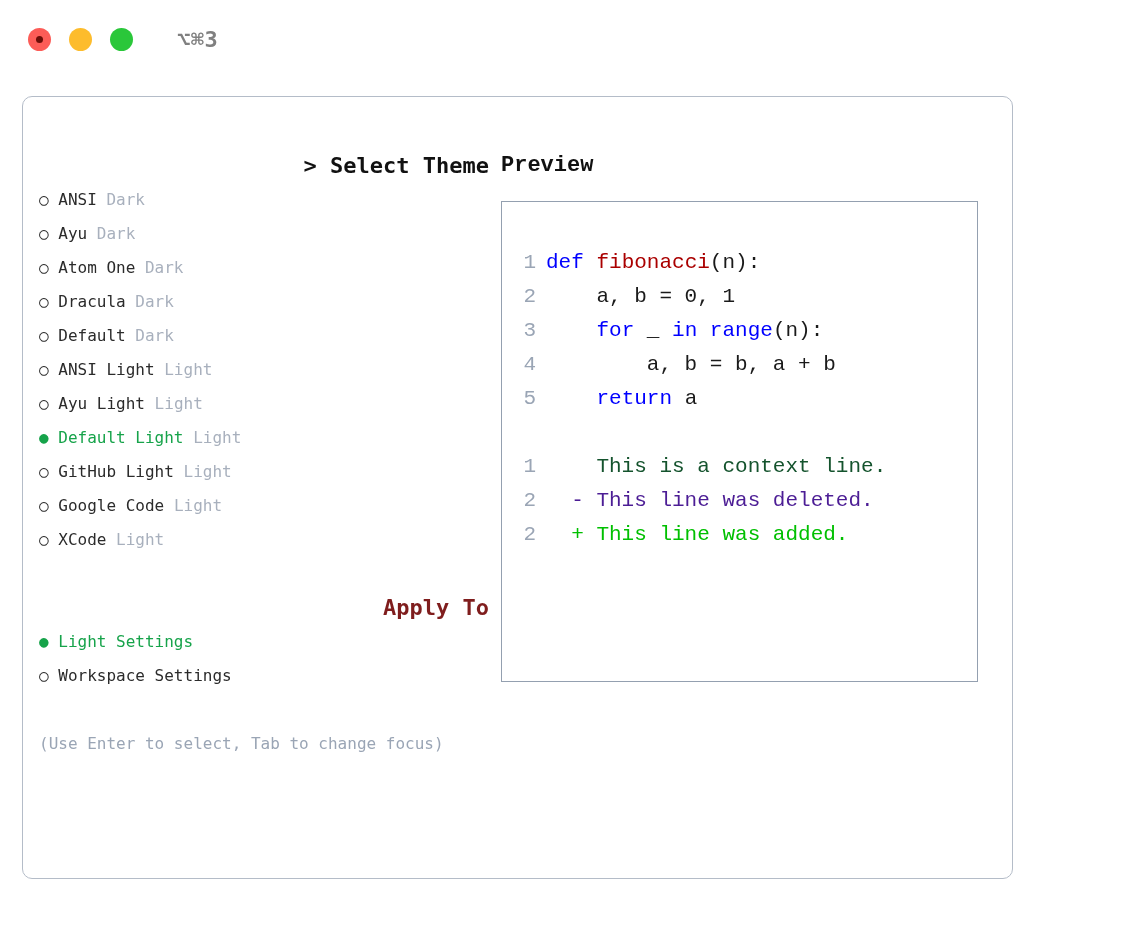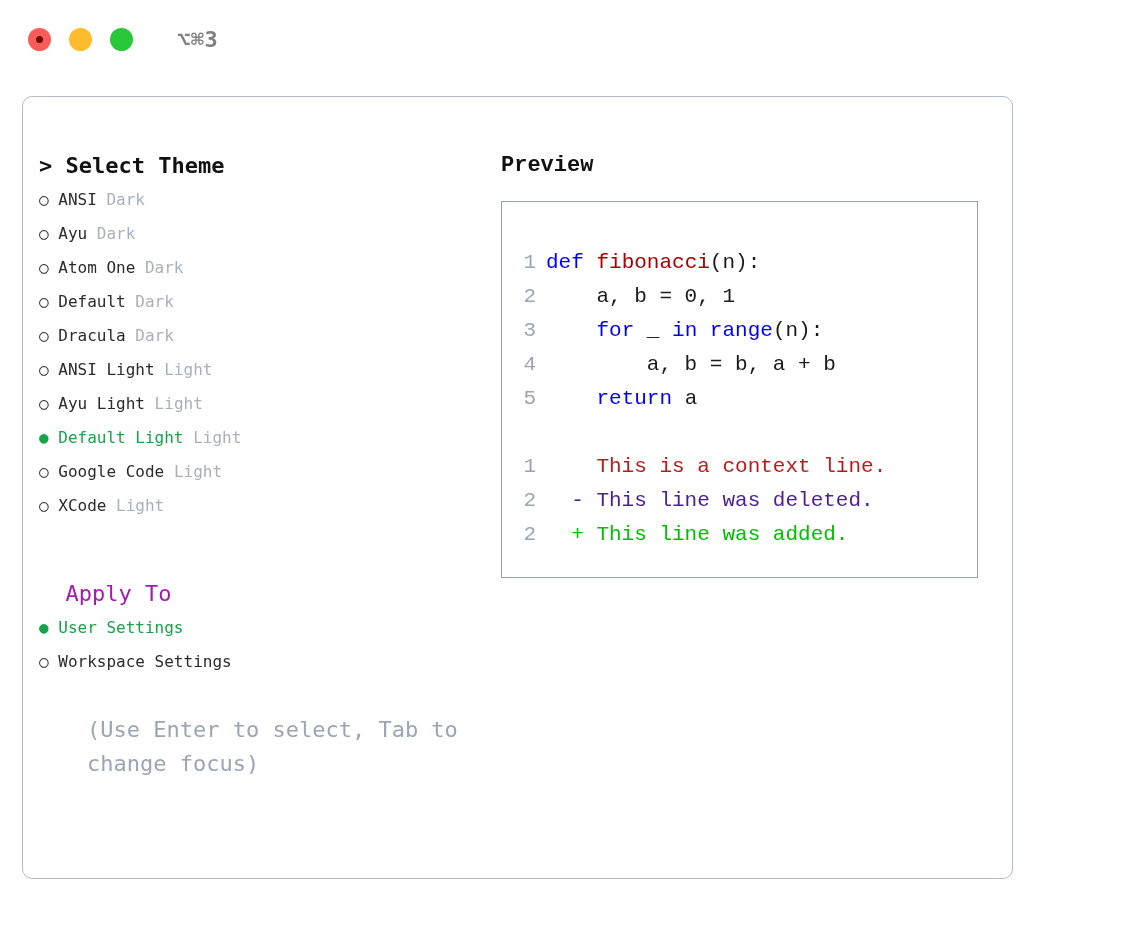--- a/index.html
+++ b/index.html
@@ -95,67 +95,66 @@
     left: 16px;
     top: 52px;
     width: 450px;
   }
   .section-head {
     font-size: 22px;
     font-weight: bold;
     color: #111111;
     line-height: 34px;
     white-space: pre;
+    text-align: right;
   }
   .section-head.plain {
-    font-weight: normal;
-    color: #a21caf;
-    margin-top: 20px;
+    font-weight: bold;
+    color: #7f1d1d;
   }
   .opt-row {
     font-size: 16px;
     line-height: 34px;
     color: #2b2b2b;
     white-space: pre;
   }
   .opt-row .bullet { color: #2b2b2b; }
   .opt-row.selected { color: #16a34a; }
   .opt-row.selected .bullet { color: #16a34a; }
   .opt-row .tag { color: #a8b0bd; }
   .opt-row.selected .tag { color: #a8b0bd; }
 
   .spacer-lg { height: 34px; }
 
   .hint {
-    font-size: 22px;
+    font-size: 16px;
     line-height: 34px;
     color: #9aa5b5;
     width: 420px;
     white-space: pre-wrap;
-    margin-left: 48px;
   }
 
   
   .right-col {
     position: absolute;
     left: 478px;
     top: 52px;
     width: 500px;
     font-family: Liberation Mono, monospace;
   }
   .preview-title {
     font-size: 22px;
     font-weight: bold;
     color: #111111;
     line-height: 34px;
   }
   .preview-box {
     margin-top: 18px;
     width: 477px;
-    height: 377px;
+    height: 481px;
     border: 1.5px solid #94a0b0;
     box-sizing: border-box;
     background: #ffffff;
     padding: 44px 12px 0 0;
   }
   .code {
     font-size: 21px;
     line-height: 34px;
     white-space: pre;
   }
@@ -163,21 +162,21 @@
   .ln {
     display: inline-block;
     width: 34px;
     text-align: right;
     color: #9aa5b5;
     margin-right: 10px;
   }
   .kw  { color: #0000ff; }
   .fn  { color: #aa0000; }
   .pl  { color: #1a1a1a; }
-  .ctx { color: #b91c1c; }
+  .ctx { color: #14532d; }
   .del { color: #4c1d95; }
   .add { color: #00c000; }
   .blank-line { display: block; height: 34px; }
 </style>
 </head>
 <body>
 
 <div class="window">
 
   <div class="titlebar">
@@ -193,35 +192,36 @@
     <div class="columns">
 
       <div class="left-col">
 
         <div class="section-head"><span>&gt; </span><span>Select Theme</span></div>
 
         <div id="theme-list">
             <div class="opt-row"><span class="bullet">○</span><span> ANSI </span><span class="tag">Dark</span></div>
             <div class="opt-row"><span class="bullet">○</span><span> Ayu </span><span class="tag">Dark</span></div>
             <div class="opt-row"><span class="bullet">○</span><span> Atom One </span><span class="tag">Dark</span></div>
+            <div class="opt-row"><span class="bullet">○</span><span> Dracula </span><span class="tag">Dark</span></div>
             <div class="opt-row"><span class="bullet">○</span><span> Default </span><span class="tag">Dark</span></div>
-            <div class="opt-row"><span class="bullet">○</span><span> Dracula </span><span class="tag">Dark</span></div>
             <div class="opt-row"><span class="bullet">○</span><span> ANSI Light </span><span class="tag">Light</span></div>
             <div class="opt-row"><span class="bullet">○</span><span> Ayu Light </span><span class="tag">Light</span></div>
             <div class="opt-row selected"><span class="bullet">●</span><span> Default Light </span><span class="tag">Light</span></div>
+            <div class="opt-row"><span class="bullet">○</span><span> GitHub Light </span><span class="tag">Light</span></div>
             <div class="opt-row"><span class="bullet">○</span><span> Google Code </span><span class="tag">Light</span></div>
             <div class="opt-row"><span class="bullet">○</span><span> XCode </span><span class="tag">Light</span></div>
           </div>
 
         <div class="spacer-lg"></div>
 
         <div class="section-head plain"><span>  </span><span>Apply To</span></div>
 
         <div id="apply-list">
-            <div class="opt-row selected"><span class="bullet">●</span><span> User Settings</span></div>
+            <div class="opt-row selected"><span class="bullet">●</span><span> Light Settings</span></div>
             <div class="opt-row"><span class="bullet">○</span><span> Workspace Settings</span></div>
           </div>
 
         <div class="spacer-lg"></div>
 
         <div class="hint">(Use Enter to select, Tab to change focus)</div>
       </div>
 
       <div class="right-col">
         <div class="preview-title">Preview</div>

